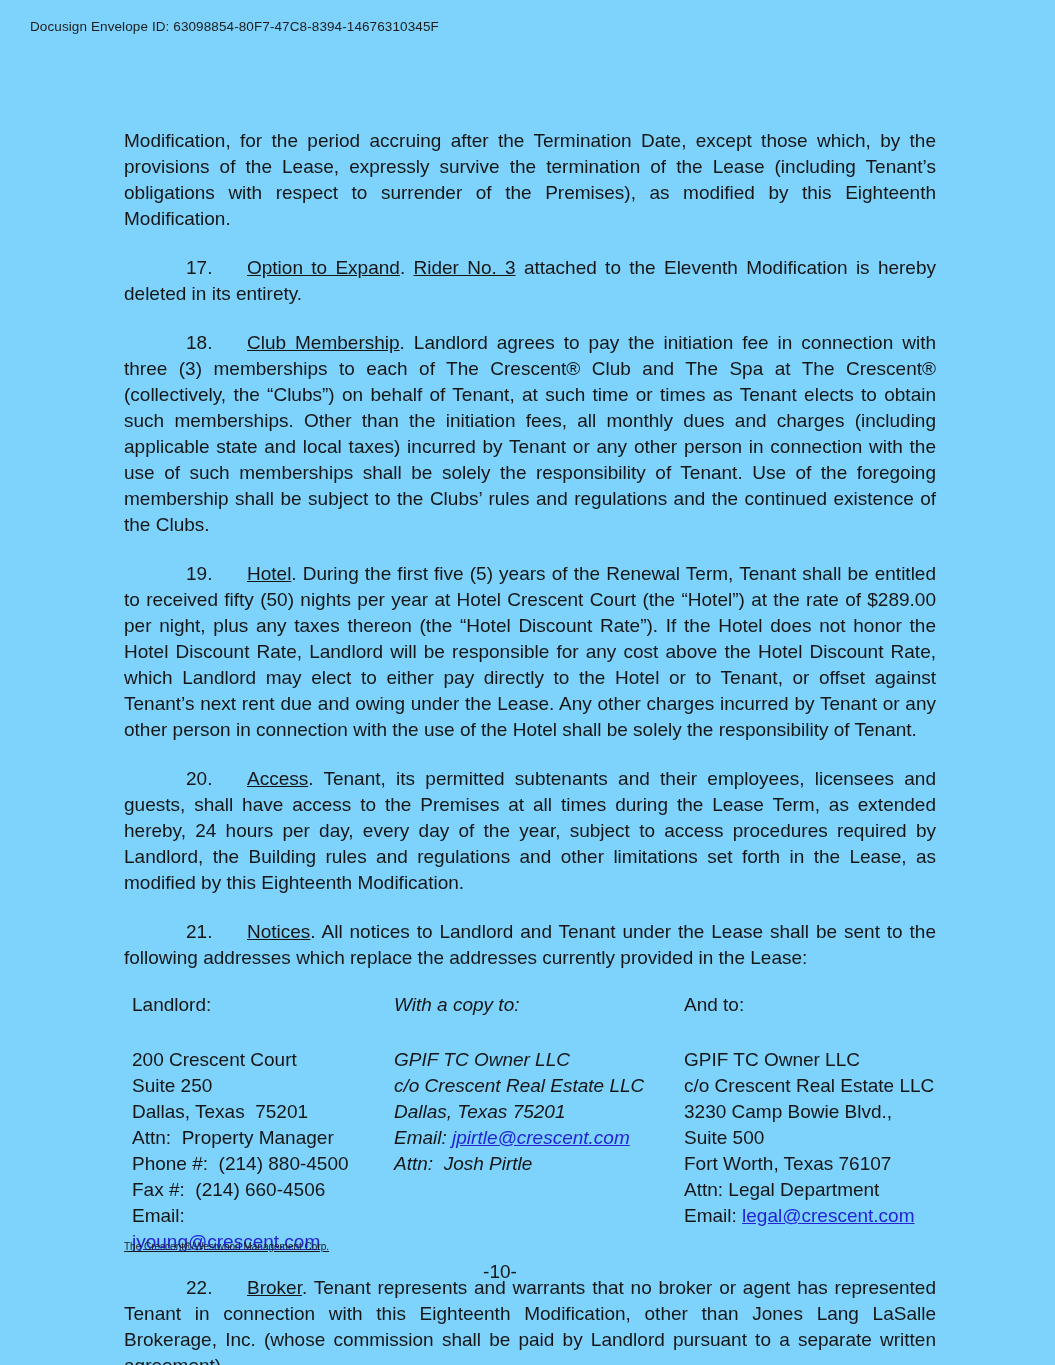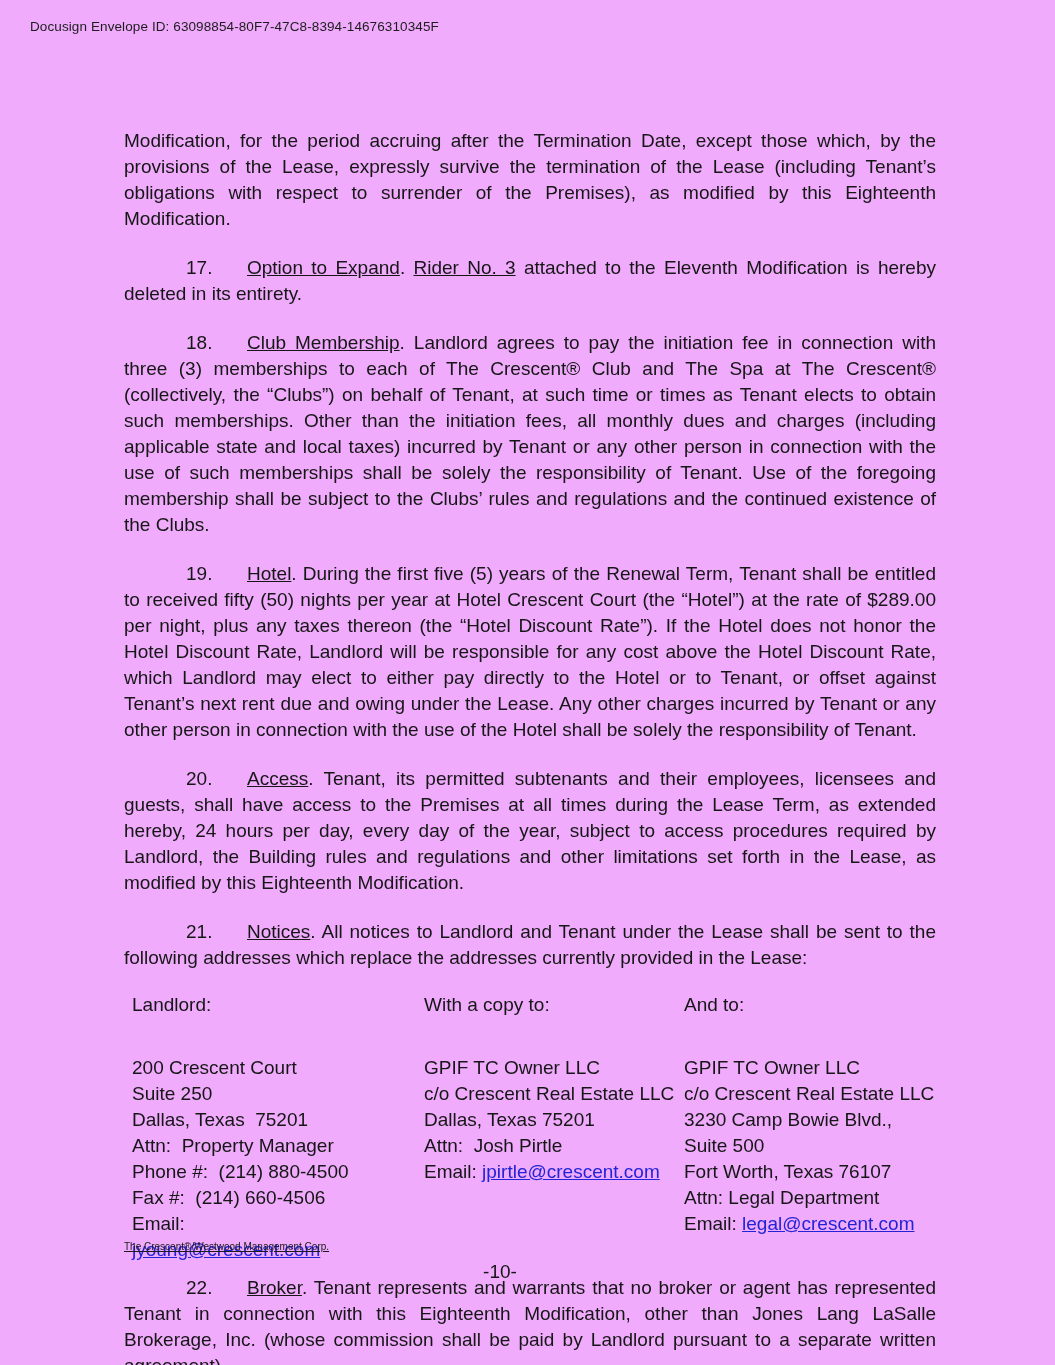--- a/index.html
+++ b/index.html
@@ -1,20 +1,20 @@
 <!DOCTYPE html>
 <html><head>
 <meta charset="utf-8">
 <style>
   html, body { margin: 0; padding: 0; background: #ffffff; }
   .page {
     position: relative;
     width: 1055px;
     height: 1365px;
-    background: #f0abfc;
+    background: #7dd3fc;
     font-family: "Liberation Sans", sans-serif;
     color: #161616;
     overflow: hidden;
   }
   .docusign-header {
     position: absolute;
     top: 19px;
     left: 30px;
     font-size: 13.5px;
     letter-spacing: 0.1px;
@@ -39,23 +39,23 @@
     width: 123px;
   }
   .u { text-decoration: underline; }
   .notices-block {
     position: relative;
     height: 237px;
     margin-bottom: 46px;
   }
   .addr-col { position: absolute; top: 0; }
   .addr-col-1 { left: 8px; }
-  .addr-col-2 { left: 300px; }
+  .addr-col-2 { left: 270px; font-style: italic; }
   .addr-col-3 { left: 560px; }
-  .addr-label { margin-bottom: 37px; }
+  .addr-label { margin-bottom: 29px; }
   .addr-line { white-space: pre-wrap; }
   a.email-link, .email-link {
     color: #2323d6;
     text-decoration: underline;
     cursor: pointer;
   }
   .footer-company {
     position: absolute;
     left: 124px;
     top: 1241px;
@@ -106,22 +106,22 @@
         <div class="addr-line">Fax #:  (214) 660-4506</div>
         <div class="addr-line">Email:</div>
         <div class="addr-line"><a class="email-link">jyoung@crescent.com</a></div>
       </div>
 
       <div class="addr-col addr-col-2">
         <div class="addr-label">With a copy to:</div>
         <div class="addr-line">GPIF TC Owner LLC</div>
         <div class="addr-line">c/o Crescent Real Estate LLC</div>
         <div class="addr-line">Dallas, Texas 75201</div>
+        <div class="addr-line"><span>Email: </span><a class="email-link">jpirtle@crescent.com</a></div>
         <div class="addr-line">Attn:  Josh Pirtle</div>
-        <div class="addr-line"><span>Email: </span><a class="email-link">jpirtle@crescent.com</a></div>
       </div>
 
       <div class="addr-col addr-col-3">
         <div class="addr-label">And to:</div>
         <div class="addr-line">GPIF TC Owner LLC</div>
         <div class="addr-line">c/o Crescent Real Estate LLC</div>
         <div class="addr-line">3230 Camp Bowie Blvd.,</div>
         <div class="addr-line">Suite 500</div>
         <div class="addr-line">Fort Worth, Texas 76107</div>
         <div class="addr-line">Attn: Legal Department</div>

